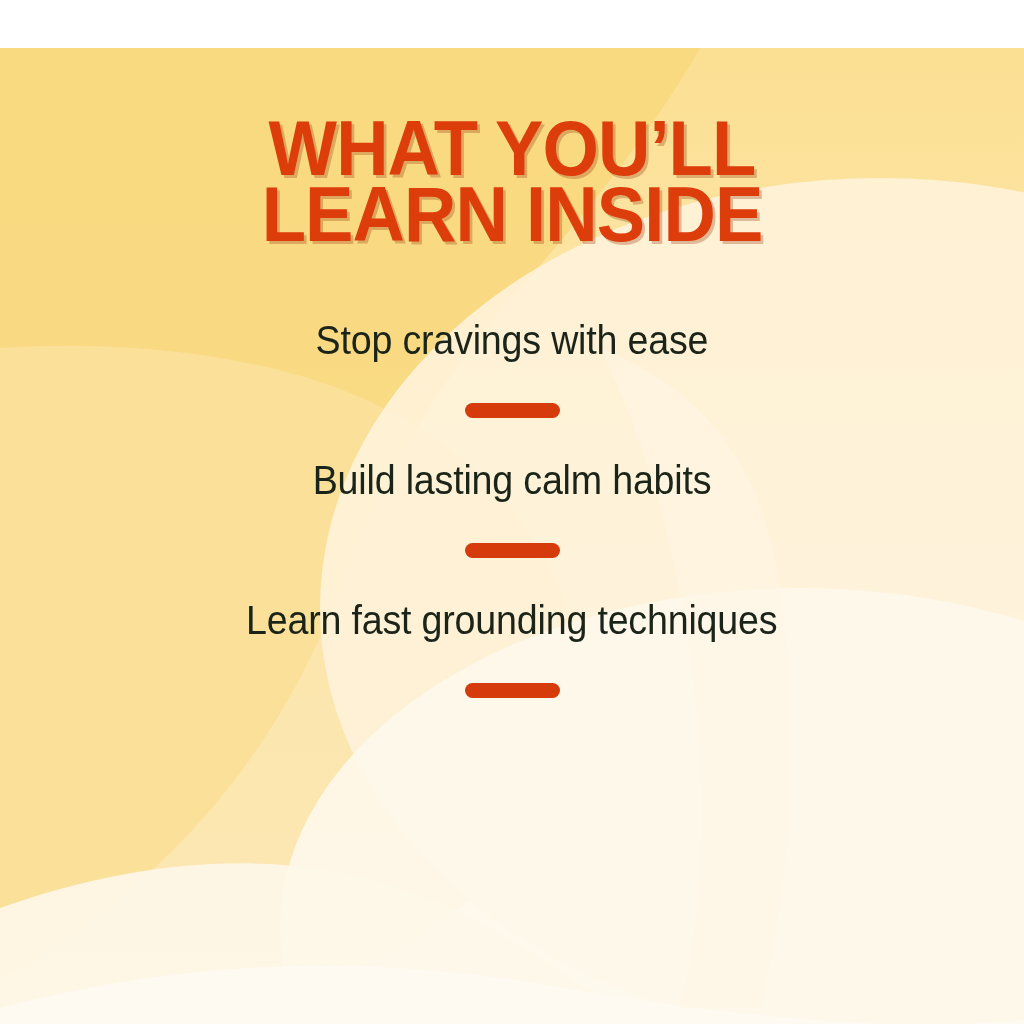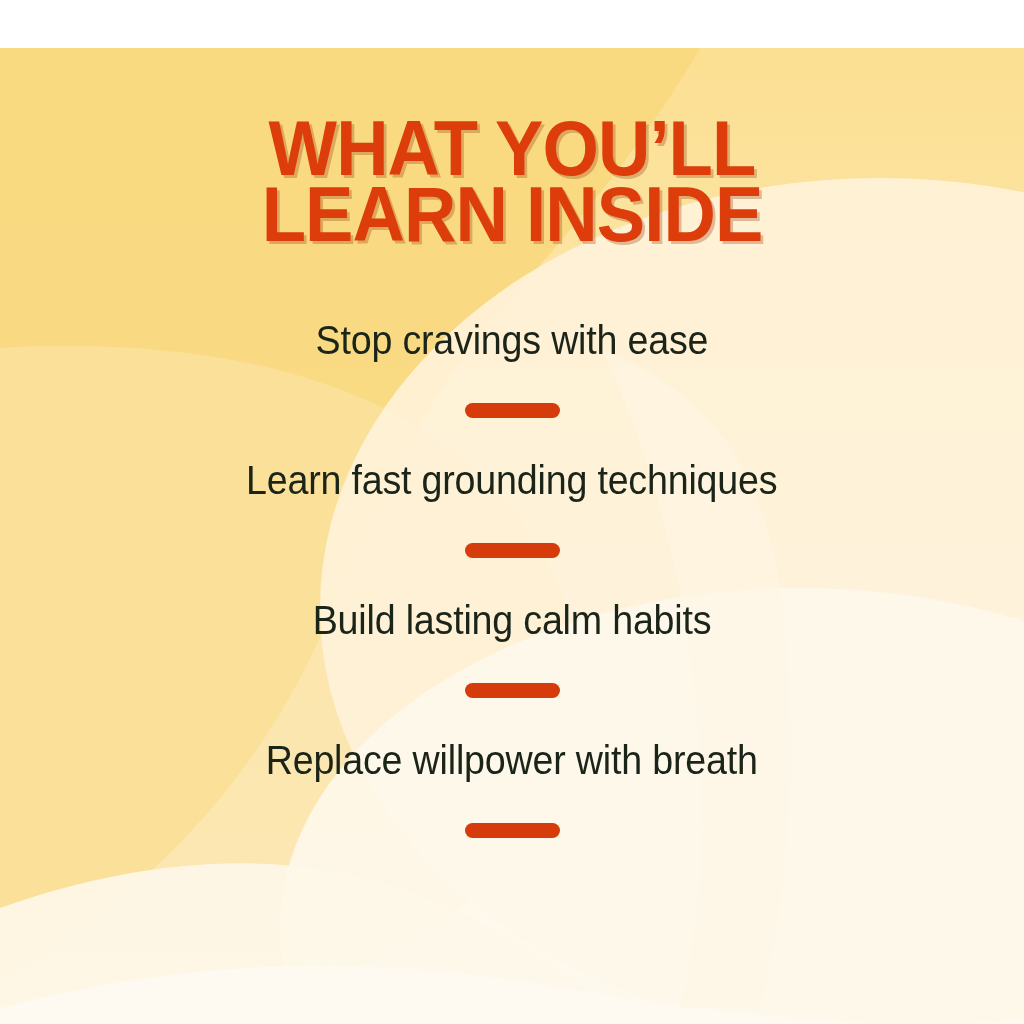--- a/index.html
+++ b/index.html
@@ -160,30 +160,26 @@
     </h1>
 
     <div class="benefits">
 
       <div class="benefit-row">
         <div class="benefit-text">Stop cravings with ease</div>
         <div class="divider"></div>
       </div>
 
       <div class="benefit-row">
-        <div class="benefit-text">Learn fast grounding techniques</div>
-        <div class="divider"></div>
-      </div>
-
-      <div class="benefit-row">
         <div class="benefit-text">Build lasting calm habits</div>
         <div class="divider"></div>
       </div>
 
       <div class="benefit-row">
-        <div class="benefit-text">Replace willpower with breath</div>
+        <div class="benefit-text">Learn fast grounding techniques</div>
         <div class="divider"></div>
       </div>
+
 
 
     </div>
   </div>
 </div>
 
 </body></html>

